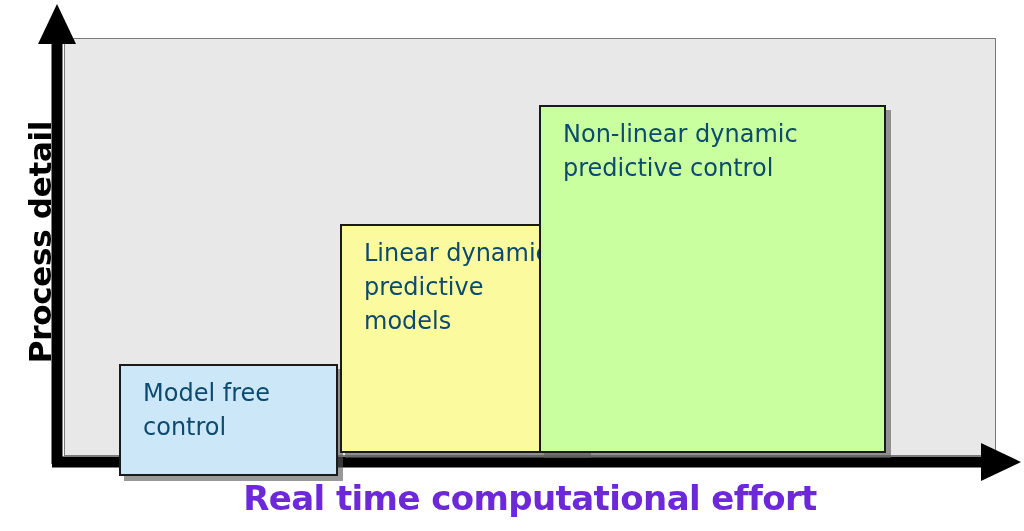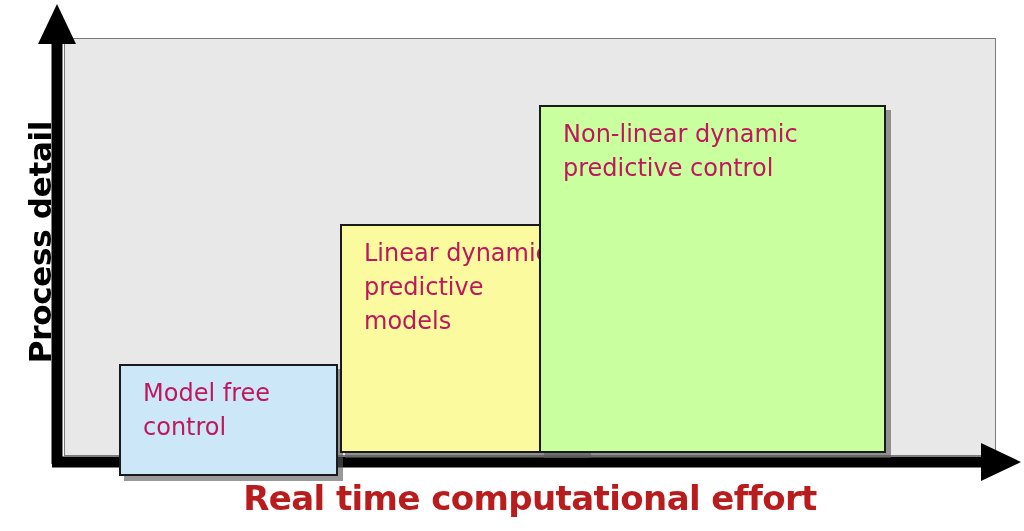--- a/index.html
+++ b/index.html
@@ -61,35 +61,35 @@
     white-space: nowrap;
   }
   .x-axis-title {
     position: absolute;
     left: 64px;
     top: 478px;
     width: 932px;
     text-align: center;
     font-size: 34px;
     font-weight: bold;
-    color: #b91c1c;
+    color: #6d28d9;
     letter-spacing: -0.6px;
     white-space: nowrap;
   }
 
   
   .step-box {
     position: absolute;
     box-sizing: border-box;
     border: 2px solid #1a1a1a;
     box-shadow: 5px 5px 0 0 rgba(90, 90, 90, 0.62);
     padding: 10px 0 0 22px;
     font-size: 24px;
     line-height: 1.42;
-    color: #be185d;
+    color: #0c4a6e;
   }
   .step-box .step-label {
     display: block;
     white-space: pre-line;
   }
 
   .box-model-free {
     left: 119px;
     top: 364px;
     width: 219px;

